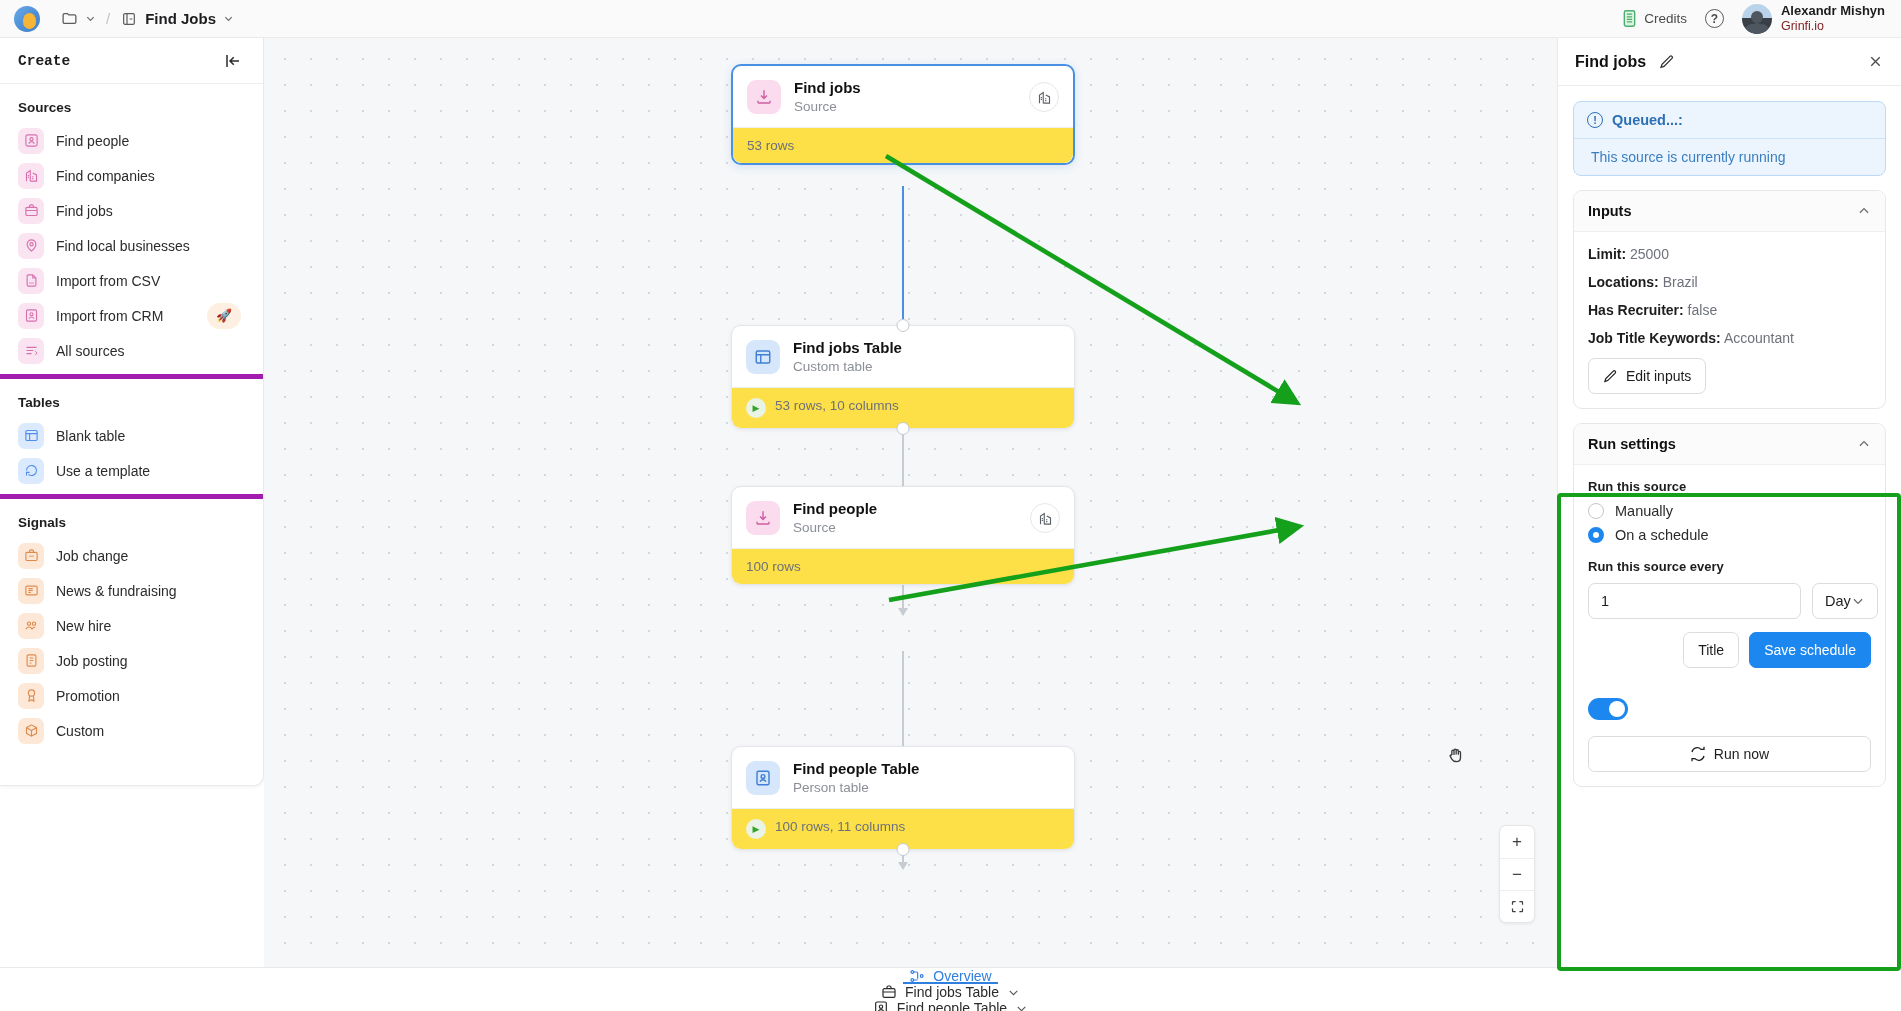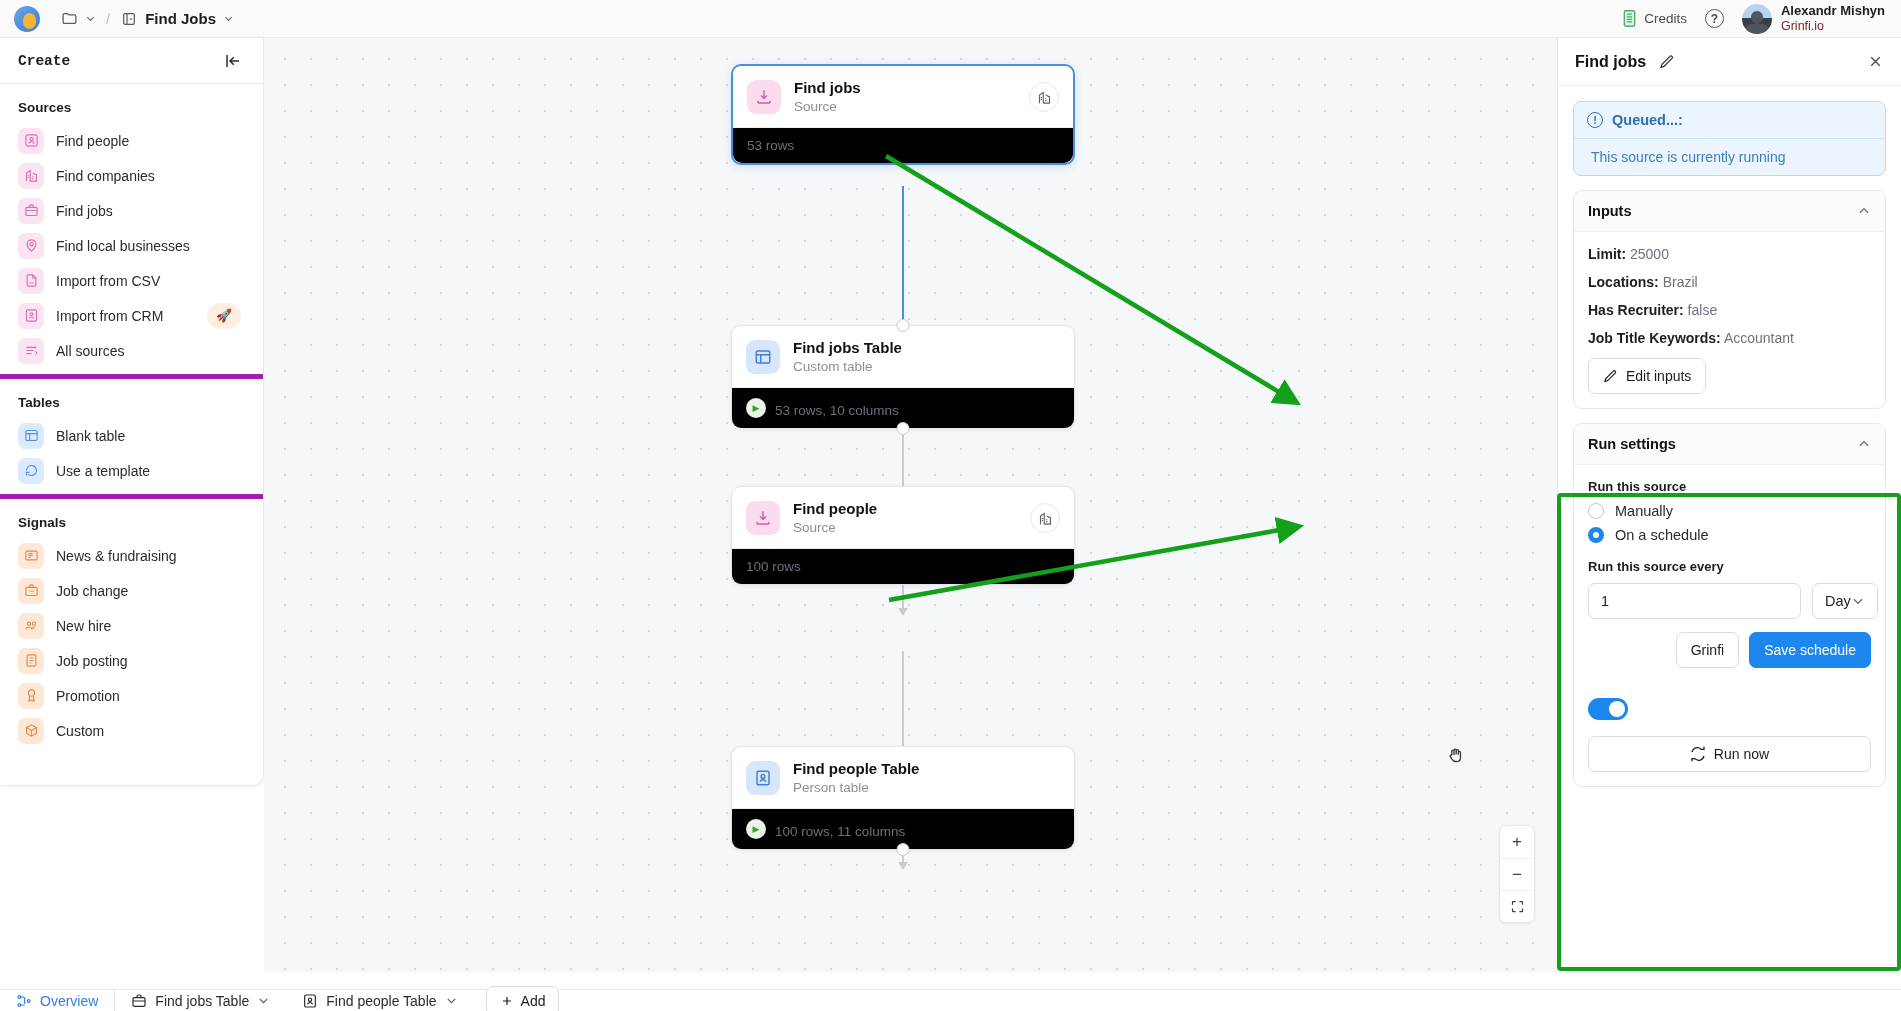--- a/index.html
+++ b/index.html
@@ -85,21 +85,21 @@
   .node-head { display:flex; align-items:center; gap:13px; padding:13px 14px 12px 14px; }
   .node-ico { width:34px; height:34px; border-radius:9px; display:flex; align-items:center;
     justify-content:center; flex:none; }
   .n-pink { background:#fbdbee; color:#cf5fa3; }
   .n-blue { background:#d6e6fb; color:#3f7fd6; }
   .node-t1 { font-size:15px; font-weight:700; color:#111; line-height:1.25; }
   .node-t2 { font-size:13.5px; color:#8b8f96; line-height:1.3; }
   .node-btn { margin-left:auto; width:30px; height:30px; border-radius:50%; border:1px solid #e7e7e7;
     background:#fff; display:flex; align-items:center; justify-content:center; color:#5b5f66; cursor:pointer;}
   .node-foot { border-top:1px solid #eceef0; padding:10px 14px; font-size:13.5px; color:#6d717a;
-    display:flex; align-items:flex-end; gap:9px; background:#000000; border-radius:0 0 9px 9px;}
+    display:flex; align-items:flex-start; gap:9px; background:#fde047; border-radius:0 0 9px 9px;}
   .play-dot { width:20px; height:20px; border-radius:50%; background:#e9f3e6; display:flex;
     align-items:center; justify-content:center; color:#38a32b; font-size:9px; flex:none;}
   .port { position:absolute; width:13px; height:13px; border-radius:50%; background:#fff;
     border:1.6px solid #c4c9d0; left:50%; transform:translateX(-50%); }
 
   .edge { position:absolute; }
   .edge .vline { position:absolute; left:0; top:0; width:1.8px; height:100%; }
   .edge .arrow { position:absolute; left:50%; bottom:-1px; transform:translateX(-50%);
     width:0; height:0; border-left:5.5px solid transparent; border-right:5.5px solid transparent; }
 
@@ -159,22 +159,22 @@
   .toggle-text { flex:1; }
   .toggle-title { font-size:13px; font-weight:700; color:#1d1d1f; margin-bottom:5px; }
   .toggle-desc { font-size:13px; color:#8b8f96; line-height:1.45; }
   .switch { width:40px; height:22px; border-radius:11px; background:#1d87f0; position:relative; flex:none; cursor:pointer; margin-top:14px;}
   .switch::after { content:""; position:absolute; right:3px; top:3px; width:16px; height:16px;
     border-radius:50%; background:#fff; }
   .highlight-box { position:absolute; right:0px; top:455px; width:344px; height:478px;
     border:4px solid #14a01a; border-radius:4px; pointer-events:none; z-index:5;}
 
   
-  .bottombar { position:absolute; left:0; bottom:0; width:1901px; height:22px; background:#fff;
-    border-top:1px solid #e9e9e9; display:flex; align-items:center; }
+  .bottombar { position:absolute; left:0; bottom:0; width:1901px; height:44px; background:#fff;
+    border-top:1px solid #e9e9e9; display:flex; align-items:center;flex-direction:column; }
   .tabitem { display:flex; align-items:center; gap:8px; height:38px; padding:0 16px;
     font-size:14px; color:#2b2b2b; cursor:pointer; }
   .tabitem.active { color:#2f7fe0; }
   .tabdiv { width:1px; height:22px; background:#e6e6e6; }
   .addbtn { display:flex; align-items:center; gap:7px; border:1px solid #dcdcdc; border-radius:7px;
     padding:6px 13px; font-size:14px; color:#1d1d1f; margin-left:12px; cursor:pointer; background:#fff;}
   svg { display:block; }
 </style>
 </head>
 <body>
@@ -333,35 +333,35 @@
         </span>
         <span class="lp-label">Use a template</span>
       </div>
     </div>
 
     <div class="lp-section">
       <div class="lp-title">Signals</div>
       <div class="lp-item">
         <span class="lp-ico ico-orange">
           <svg width="15" height="15" viewBox="0 0 24 24" fill="none" stroke="currentColor" stroke-width="1.8">
-              <rect x="3" y="5" width="18" height="14" rx="2"></rect>
-              <path d="M7 9h7M7 12h7M7 15h4"></path>
-            </svg>
-        </span>
-        <span class="lp-label">News &amp; fundraising</span>
-      </div>
-      <div class="lp-item">
-        <span class="lp-ico ico-orange">
-          <svg width="15" height="15" viewBox="0 0 24 24" fill="none" stroke="currentColor" stroke-width="1.8">
               <rect x="3" y="7" width="18" height="13" rx="2"></rect>
               <path d="M9 7V5a2 2 0 0 1 2-2h2a2 2 0 0 1 2 2v2"></path>
               <path d="M8 13h8" stroke-width="1.3"></path>
             </svg>
         </span>
         <span class="lp-label">Job change</span>
+      </div>
+      <div class="lp-item">
+        <span class="lp-ico ico-orange">
+          <svg width="15" height="15" viewBox="0 0 24 24" fill="none" stroke="currentColor" stroke-width="1.8">
+              <rect x="3" y="5" width="18" height="14" rx="2"></rect>
+              <path d="M7 9h7M7 12h7M7 15h4"></path>
+            </svg>
+        </span>
+        <span class="lp-label">News &amp; fundraising</span>
       </div>
       <div class="lp-item">
         <span class="lp-ico ico-orange">
           <svg width="15" height="15" viewBox="0 0 24 24" fill="none" stroke="currentColor" stroke-width="1.8">
               <circle cx="8" cy="9" r="2.6"></circle>
               <circle cx="16" cy="9" r="2.6"></circle>
               <path d="M3 18c.8-2.4 2.6-3.6 5-3.6s4.2 1.2 5 3.6M13 18c.8-2.4 2.6-3.6 5-3.6"></path>
             </svg>
         </span>
         <span class="lp-label">New hire</span>
@@ -619,21 +619,21 @@
               <span>Day</span>
               <span class="caret">
                 <svg width="14" height="14" viewBox="0 0 24 24" fill="none" stroke="currentColor" stroke-width="2.2">
                     <path d="M5 9l7 7 7-7"></path>
                   </svg>
               </span>
             </div>
           </div>
 
           <div class="btn-row">
-            <div class="btn">Grinfi</div>
+            <div class="btn">Title</div>
             <div class="btn primary">Save schedule</div>
           </div>
 
           <div class="toggle-block">
             <div class="switch"></div>
           </div>
 
           <div class="btn full" style="margin-top:16px;">
             <span>
               <svg width="16" height="16" viewBox="0 0 24 24" fill="none" stroke="currentColor" stroke-width="1.9">

